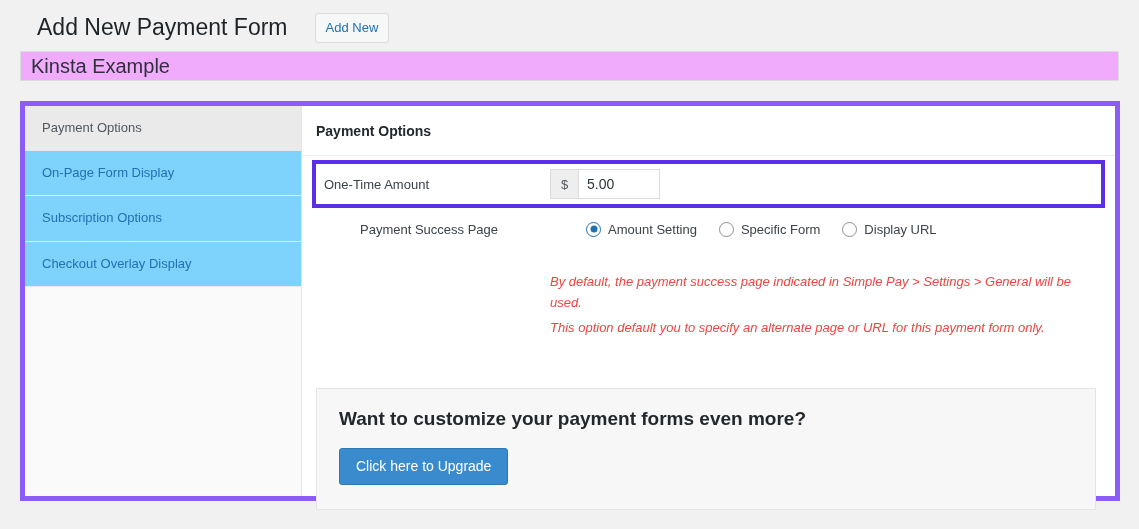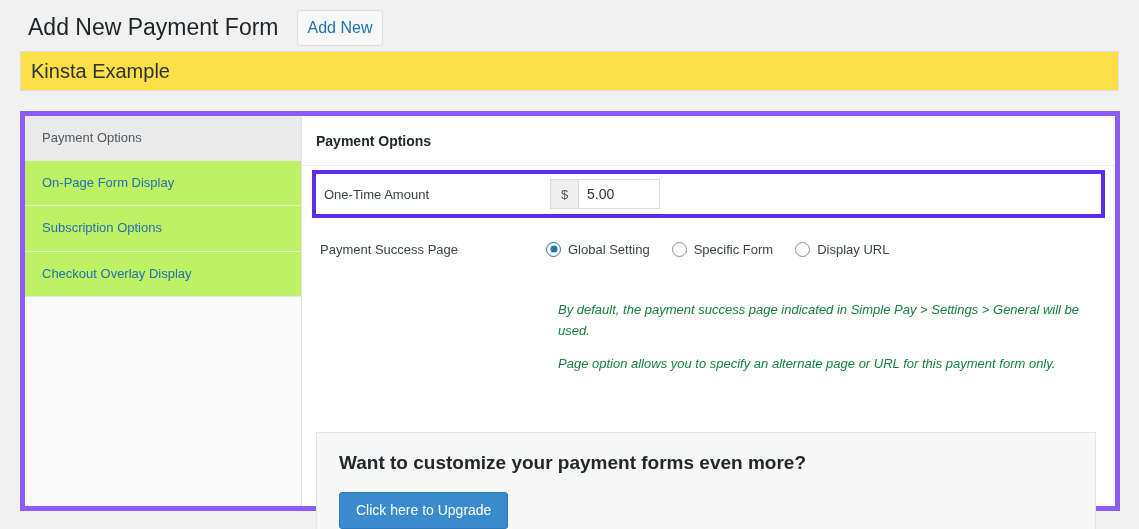--- a/index.html
+++ b/index.html
@@ -21,53 +21,53 @@
     align-items: center;
     padding: 16px 0 0 20px;
     height: 40px;
     box-sizing: border-box;
   }
   .page-title {
     font-size: 23px;
     font-weight: 400;
     color: #1d2327;
     line-height: 1.3;
-    margin: 8px;
+    margin: 17px;
     padding: 0 10px 0 0;
     white-space: nowrap;
   }
   .add-new-button {
     display: inline-block;
-    font-size: 16px;
+    font-size: 13px;
     line-height: 2.15;
     padding: 0 10px;
     background: #f6f7f7;
     border: 1px solid #dcdcde;
     border-radius: 3px;
     color: #2271b1;
     text-decoration: none;
     cursor: pointer;
     white-space: nowrap;
   }
 
   
   .title-wrap {
     padding: 11px 20px 0 20px;
   }
   .title-input {
     display: block;
     width: 100%;
     box-sizing: border-box;
-    height: 40px;
+    height: 30px;
     padding: 3px 10px;
     font-size: 20px;
     font-family: "Liberation Sans", sans-serif;
     font-weight: 400;
     color: #2c3338;
-    background: #fde047;
+    background: #f0abfc;
     border: 1px solid #dcdcde;
     border-radius: 0;
     outline: none;
   }
 
   
   .panel {
     margin: 20px 19px 0 20px;
     background: #ffffff;
     border: 5px solid #8b5cf6;
@@ -84,21 +84,21 @@
     border-right: 1px solid #e2e4e7;
     box-sizing: border-box;
   }
   .tab-item {
     display: block;
     padding: 13px 0 13px 17px;
     font-size: 13px;
     line-height: 1.4;
     color: #2271b1;
     border-bottom: 1px solid #e8e8e8;
-    background: #bef264;
+    background: #7dd3fc;
     cursor: pointer;
     text-decoration: none;
     box-sizing: border-box;
   }
   .tab-item.active {
     background: #eaeaea;
     color: #50575e;
     cursor: default;
   }
 
@@ -172,21 +172,21 @@
     font-size: 14px;
     font-family: "Liberation Sans", sans-serif;
     color: #2c3338;
     padding: 0 8px;
     box-sizing: border-box;
     outline: none;
   }
 
   
   .radio-row {
-    padding-top: 10px;
+    margin-left: 40px;
   }
   .radio-group {
     display: flex;
     align-items: center;
     gap: 0;
   }
   .radio-option {
     display: inline-flex;
     align-items: center;
     margin-right: 22px;
@@ -227,24 +227,24 @@
   
   .row-description {
     display: flex;
   }
   .desc-spacer {
     flex: 0 0 230px;
   }
   .description {
     font-size: 13px;
     font-style: italic;
-    color: #15803d;
+    color: #ef4444;
     line-height: 1.6;
     padding-top: 18px;
-    margin: 12px;
+    margin: 4px;
   }
 
   
   .promo-box {
     margin: 46px 5px 0 0;
     background: #f7f7f7;
     border: 1px solid #e5e5e5;
     padding: 18px 22px 24px 22px;
     box-sizing: border-box;
   }
@@ -310,39 +310,39 @@
           </div>
         </div>
       </div>
 
       <div class="form-row radio-row">
         <div class="row-label">Payment Success Page</div>
         <div class="row-field">
           <div class="radio-group">
             <label class="radio-option checked">
               <span class="radio-mark"></span>
-              <span class="radio-label">Global Setting</span>
+              <span class="radio-label">Amount Setting</span>
             </label>
             <label class="radio-option">
               <span class="radio-mark"></span>
               <span class="radio-label">Specific Form</span>
             </label>
             <label class="radio-option">
               <span class="radio-mark"></span>
               <span class="radio-label">Display URL</span>
             </label>
           </div>
         </div>
       </div>
 
       <div class="row-description">
         <div class="desc-spacer"></div>
         <div>
           <p class="description">By default, the payment success page indicated in Simple Pay &gt; Settings &gt; General will be used.</p>
-          <p class="description" style="padding-top:0">Page option allows you to specify an alternate page or URL for this payment form only.</p>
+          <p class="description" style="padding-top:0">This option default you to specify an alternate page or URL for this payment form only.</p>
         </div>
       </div>
 
       <div class="promo-box">
         <h3 class="promo-title">Want to customize your payment forms even more?</h3>
         <a class="promo-button">Click here to Upgrade</a>
       </div>
 
     </div>
   </section>

